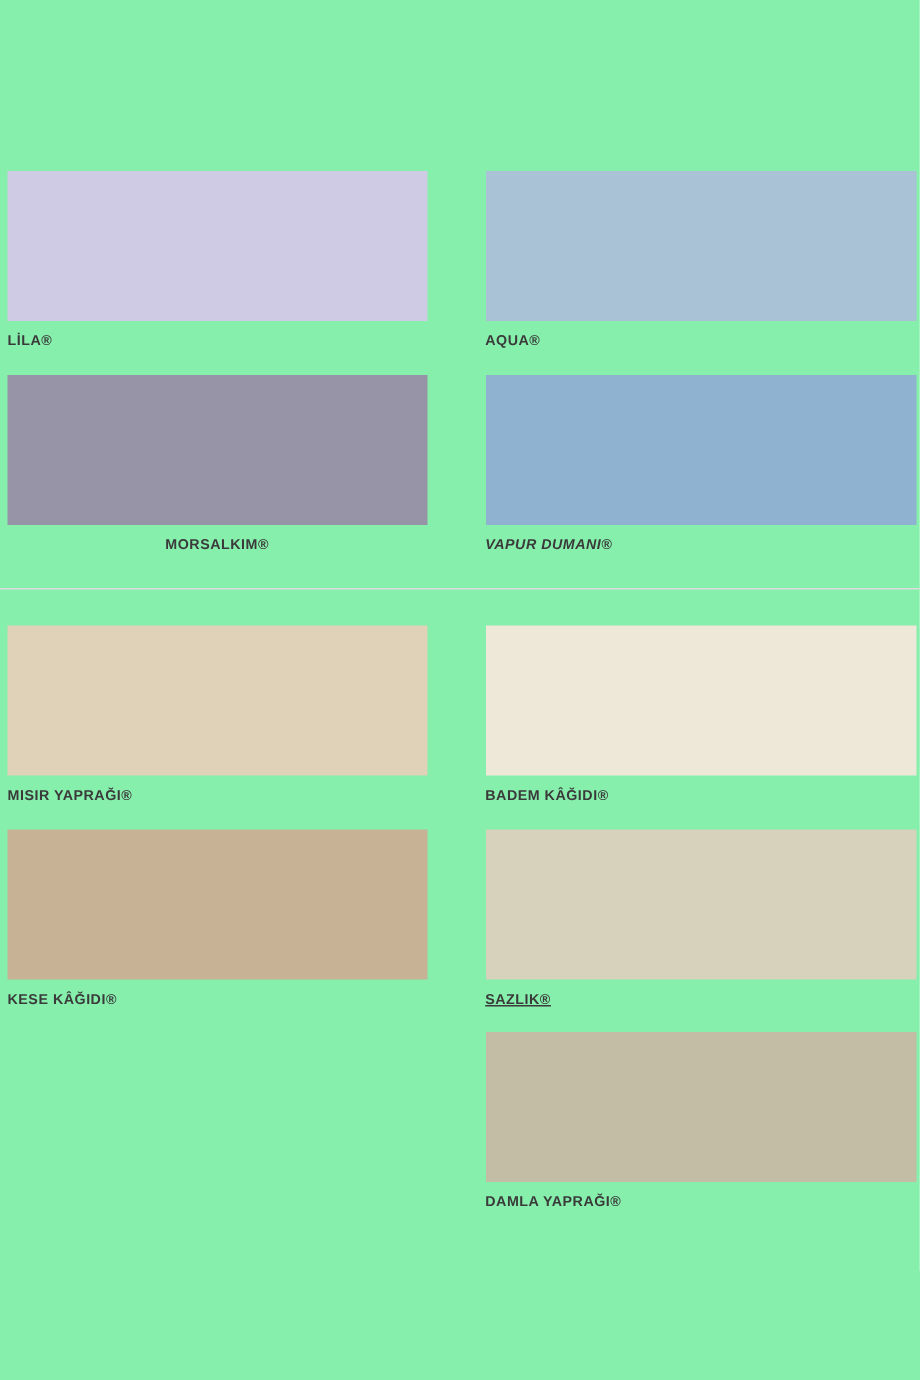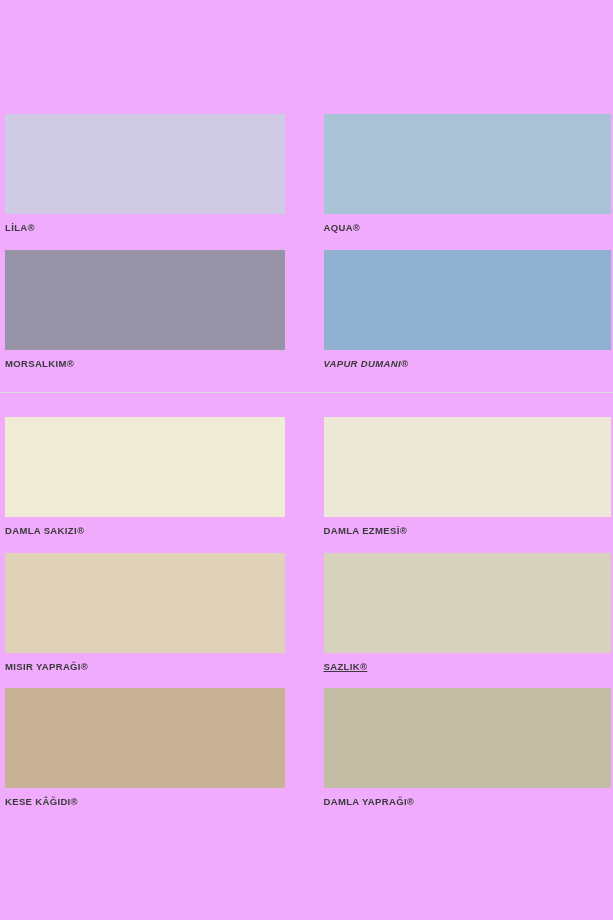--- a/index.html
+++ b/index.html
@@ -11,21 +11,21 @@
     height: 920px;
     background: #ffffff;
     font-family: "Liberation Sans", sans-serif;
     overflow: hidden;
   }
 
   .palette-page {
     position: relative;
     width: 613px;
     height: 920px;
-    background: #f0abfc;
+    background: #86efac;
     box-sizing: border-box;
   }
 
   .palette-section {
     position: absolute;
     left: 0;
     width: 613px;
     box-sizing: border-box;
   }
 
@@ -91,21 +91,21 @@
   <div class="palette-section" id="section-cool">
     <div class="column-grid">
 
       <div class="swatch-column col-left">
         <div class="swatch-item">
           <span class="swatch-chip" style="background-color: rgb(207, 203, 228);"></span>
           <span class="swatch-label" style="color: rgb(58, 58, 58);">LİLA®</span>
         </div>
         <div class="swatch-item">
           <span class="swatch-chip" style="background-color: rgb(151, 148, 168);"></span>
-          <span class="swatch-label" style="color: rgb(58, 58, 58);">MORSALKIM®</span>
+          <span class="swatch-label" style="color: rgb(58, 58, 58); text-align: center;">MORSALKIM®</span>
         </div>
       </div>
 
       <div class="swatch-column col-right">
         <div class="swatch-item">
           <span class="swatch-chip" style="background-color: rgb(170, 194, 214);"></span>
           <span class="swatch-label" style="color: rgb(58, 58, 58);">AQUA®</span>
         </div>
         <div class="swatch-item">
           <span class="swatch-chip" style="background-color: rgb(143, 178, 208);"></span>
@@ -114,37 +114,33 @@
       </div>
 
     </div>
   </div>
 
   <div class="palette-section" id="section-warm">
     <div class="column-grid">
 
       <div class="swatch-column col-left">
         <div class="swatch-item">
-          <span class="swatch-chip" style="background-color: rgb(239, 235, 213);"></span>
-          <span class="swatch-label" style="color: rgb(58, 58, 58);">DAMLA SAKIZI®</span>
-        </div>
-        <div class="swatch-item">
           <span class="swatch-chip" style="background-color: rgb(223, 210, 184);"></span>
           <span class="swatch-label" style="color: rgb(58, 58, 58);">MISIR YAPRAĞI®</span>
         </div>
         <div class="swatch-item">
           <span class="swatch-chip" style="background-color: rgb(200, 178, 149);"></span>
           <span class="swatch-label" style="color: rgb(58, 58, 58);">KESE KÂĞIDI®</span>
         </div>
       </div>
 
       <div class="swatch-column col-right">
         <div class="swatch-item">
           <span class="swatch-chip" style="background-color: rgb(238, 232, 217);"></span>
-          <span class="swatch-label" style="color: rgb(58, 58, 58);">DAMLA EZMESİ®</span>
+          <span class="swatch-label" style="color: rgb(58, 58, 58);">BADEM KÂĞIDI®</span>
         </div>
         <div class="swatch-item">
           <span class="swatch-chip" style="background-color: rgb(214, 210, 188);"></span>
           <span class="swatch-label" style="color: rgb(58, 58, 58); text-decoration: underline;">SAZLIK®</span>
         </div>
         <div class="swatch-item">
           <span class="swatch-chip" style="background-color: rgb(194, 189, 164);"></span>
           <span class="swatch-label" style="color: rgb(58, 58, 58);">DAMLA YAPRAĞI®</span>
         </div>
       </div>

